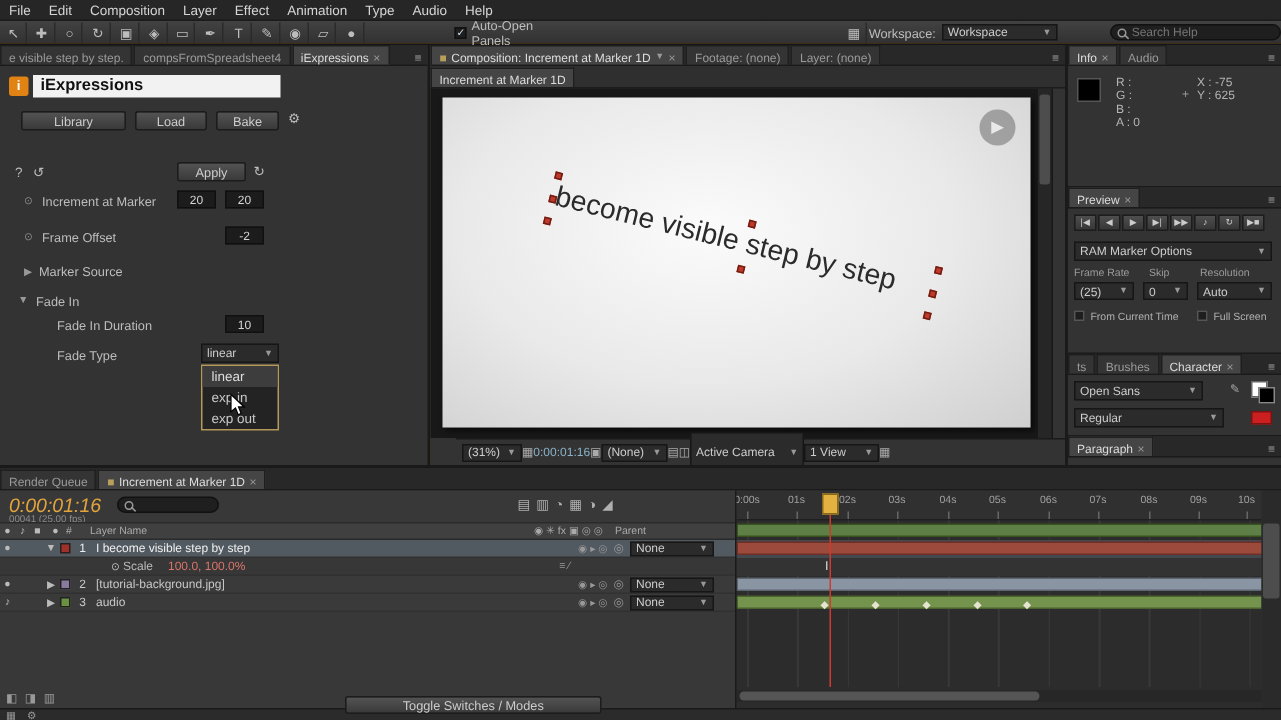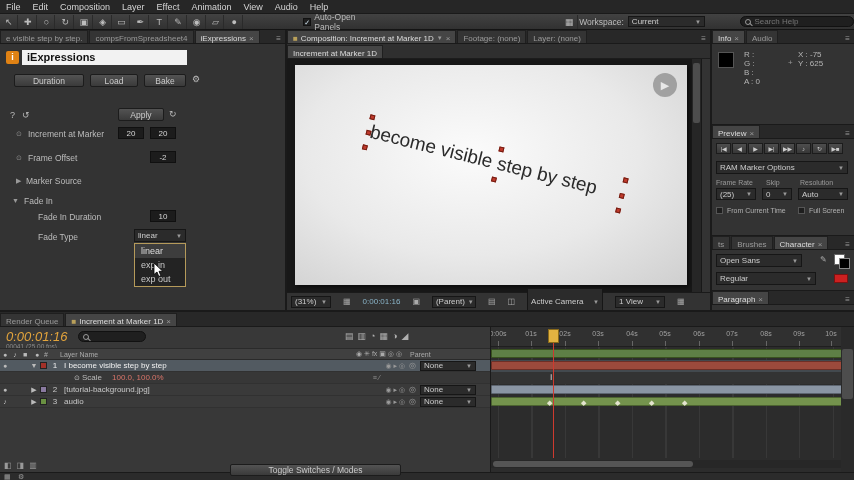--- a/index.html
+++ b/index.html
@@ -50,22 +50,22 @@
   
   #center { position:absolute; left:287px; top:30px; width:423px; height:280px; background:#333; }
   #viewer { position:absolute; left:0; top:29px; width:415px; height:233px; background:#181818; }
   #canvas { position:absolute; left:8px; top:6px; width:392px; height:220px;
             background:radial-gradient(ellipse at 45% 40%, #fbfbfb 0%, #e9e9e9 55%, #cfcfcf 100%);
             box-shadow:2px 2px 4px rgba(0,0,0,.6); }
   #cv-text-wrap { position:absolute; left:78px; top:56px; width:258px; height:26px;
                   transform:rotate(14deg); transform-origin:left top; }
   #cv-text { font-size:19px; color:#2b2b2b; white-space:nowrap; font-family:"Liberation Sans",sans-serif; }
   .hdl { position:absolute; width:5px; height:5px; background:#c0392b; border:1px solid #701d12; }
-  #comp-bottom { position:absolute; left:0; top:262px; width:423px; height:18px; background:#333;
-                 border-top:1px solid #1a1a1a; display:flex; align-items:center; gap:12px; padding:0 4px; font-size:8px; }
+  #comp-bottom { position:absolute; left:17px; top:262px; width:423px; height:18px; background:#333;
+                 border-top:1px solid #1a1a1a; display:flex; align-items:center; gap:0; padding:0 4px; font-size:8px; }
   .vscroll { position:absolute; background:#262626; }
   .vthumb { position:absolute; left:1px; right:1px; background:#4d4d4d; border-radius:2px; }
 
   
   #right { position:absolute; left:710px; top:30px; width:144px; height:280px; background:#333;
            border-left:2px solid #1a1a1a; font-size:8px; }
   .rsec { border-bottom:1px solid #1a1a1a; }
   .tbtn { width:15px; height:11px; background:linear-gradient(#4e4e4e,#373737); border:1px solid #1c1c1c;
           color:#ccc; font-size:6px; line-height:10px; text-align:center; }
   .cb { display:inline-block; width:7px; height:7px; background:#1e1e1e; border:1px solid #555;
@@ -98,21 +98,21 @@
 
 <div id="app">
 
   <div id="menubar">
     <span>File</span>
     <span>Edit</span>
     <span>Composition</span>
     <span>Layer</span>
     <span>Effect</span>
     <span>Animation</span>
-    <span>View</span>
+    <span>Type</span>
     <span>Audio</span>
     <span>Help</span>
   </div>
 
   <div id="toolbar">
     <div class="tool">↖</div>
     <div class="tool">✚</div>
     <div class="tool">○</div>
     <div class="tool">↻</div>
     <div class="tool">▣</div>
@@ -124,21 +124,21 @@
     <div class="tool">◉</div>
     <div class="tool">▱</div>
     <div class="tool">●</div>
     <div style="width:60px"></div>
     <span class="chk">✓</span>
     <span class="lbl">Auto-Open Panels</span>
     <div style="width:180px"></div>
     <span class="tool">▦</span>
     <span class="lbl">Workspace:</span>
     <div class="dd" style="width:78px;height:11px;margin-left:4px">
-      <span>Current</span>
+      <span>Workspace</span>
         <span class="arr">▼</span>
     </div>
     <div style="width:36px"></div>
     <div class="searchbox" style="width:115px">
       <span class="mag"></span>
       <input placeholder="Search Help" style="">
     </div>
   </div>
 
   <div id="left">
@@ -154,21 +154,21 @@
           <span class="closex">×</span>
       </div>
       <div class="panelmenu">≡</div>
     </div>
 
     <div class="abs" style="left:6px;top:21px;width:13px;height:13px;background:#e08214;color:#fff;
          font-weight:bold;text-align:center;line-height:13px;font-size:9px;border-radius:2px">i</div>
     <div class="abs" style="left:22px;top:20px;width:165px;height:15px;background:#f2f2f2;color:#111;
          font-size:11px;font-weight:bold;padding:1px 5px">iExpressions</div>
 
-    <div class="btn abs" style="left:14px;top:44px;width:70px;height:13px;line-height:12px">Duration</div>
+    <div class="btn abs" style="left:14px;top:44px;width:70px;height:13px;line-height:12px">Library</div>
     <div class="btn abs" style="left:90px;top:44px;width:48px;height:13px;line-height:12px">Load</div>
     <div class="btn abs" style="left:144px;top:44px;width:42px;height:13px;line-height:12px">Bake</div>
     <div class="abs" style="left:192px;top:44px;color:#bbb">⚙</div>
 
 
     <span class="abs" style="left:10px;top:80px;color:#bbb">?</span>
     <span class="abs" style="left:22px;top:80px;color:#bbb">↺</span>
     <div class="btn abs" style="left:118px;top:78px;width:46px;height:13px;line-height:12px">Apply</div>
     <span class="abs" style="left:169px;top:79px;color:#bbb">↻</span>
 
@@ -253,21 +253,21 @@
 
     <div id="comp-bottom">
       <div class="dd" style="width:40px;height:12px">
         <span>(31%)</span>
           <span class="arr">▼</span>
       </div>
       <span style="color:#aaa">▦</span>
       <span style="color:#8ab4c8">0:00:01:16</span>
       <span style="color:#aaa">▣</span>
       <div class="dd" style="width:44px;height:12px">
-        <span>(Parent)</span>
+        <span>(None)</span>
           <span class="arr">▼</span>
       </div>
       <span style="color:#aaa">▤</span>
       <span style="color:#aaa">◫</span>
       <div class="dd" style="width:76px;height:28px">
         <span>Active Camera</span>
           <span class="arr">▼</span>
       </div>
       <div class="dd" style="width:50px;height:12px">
         <span>1 View</span>

